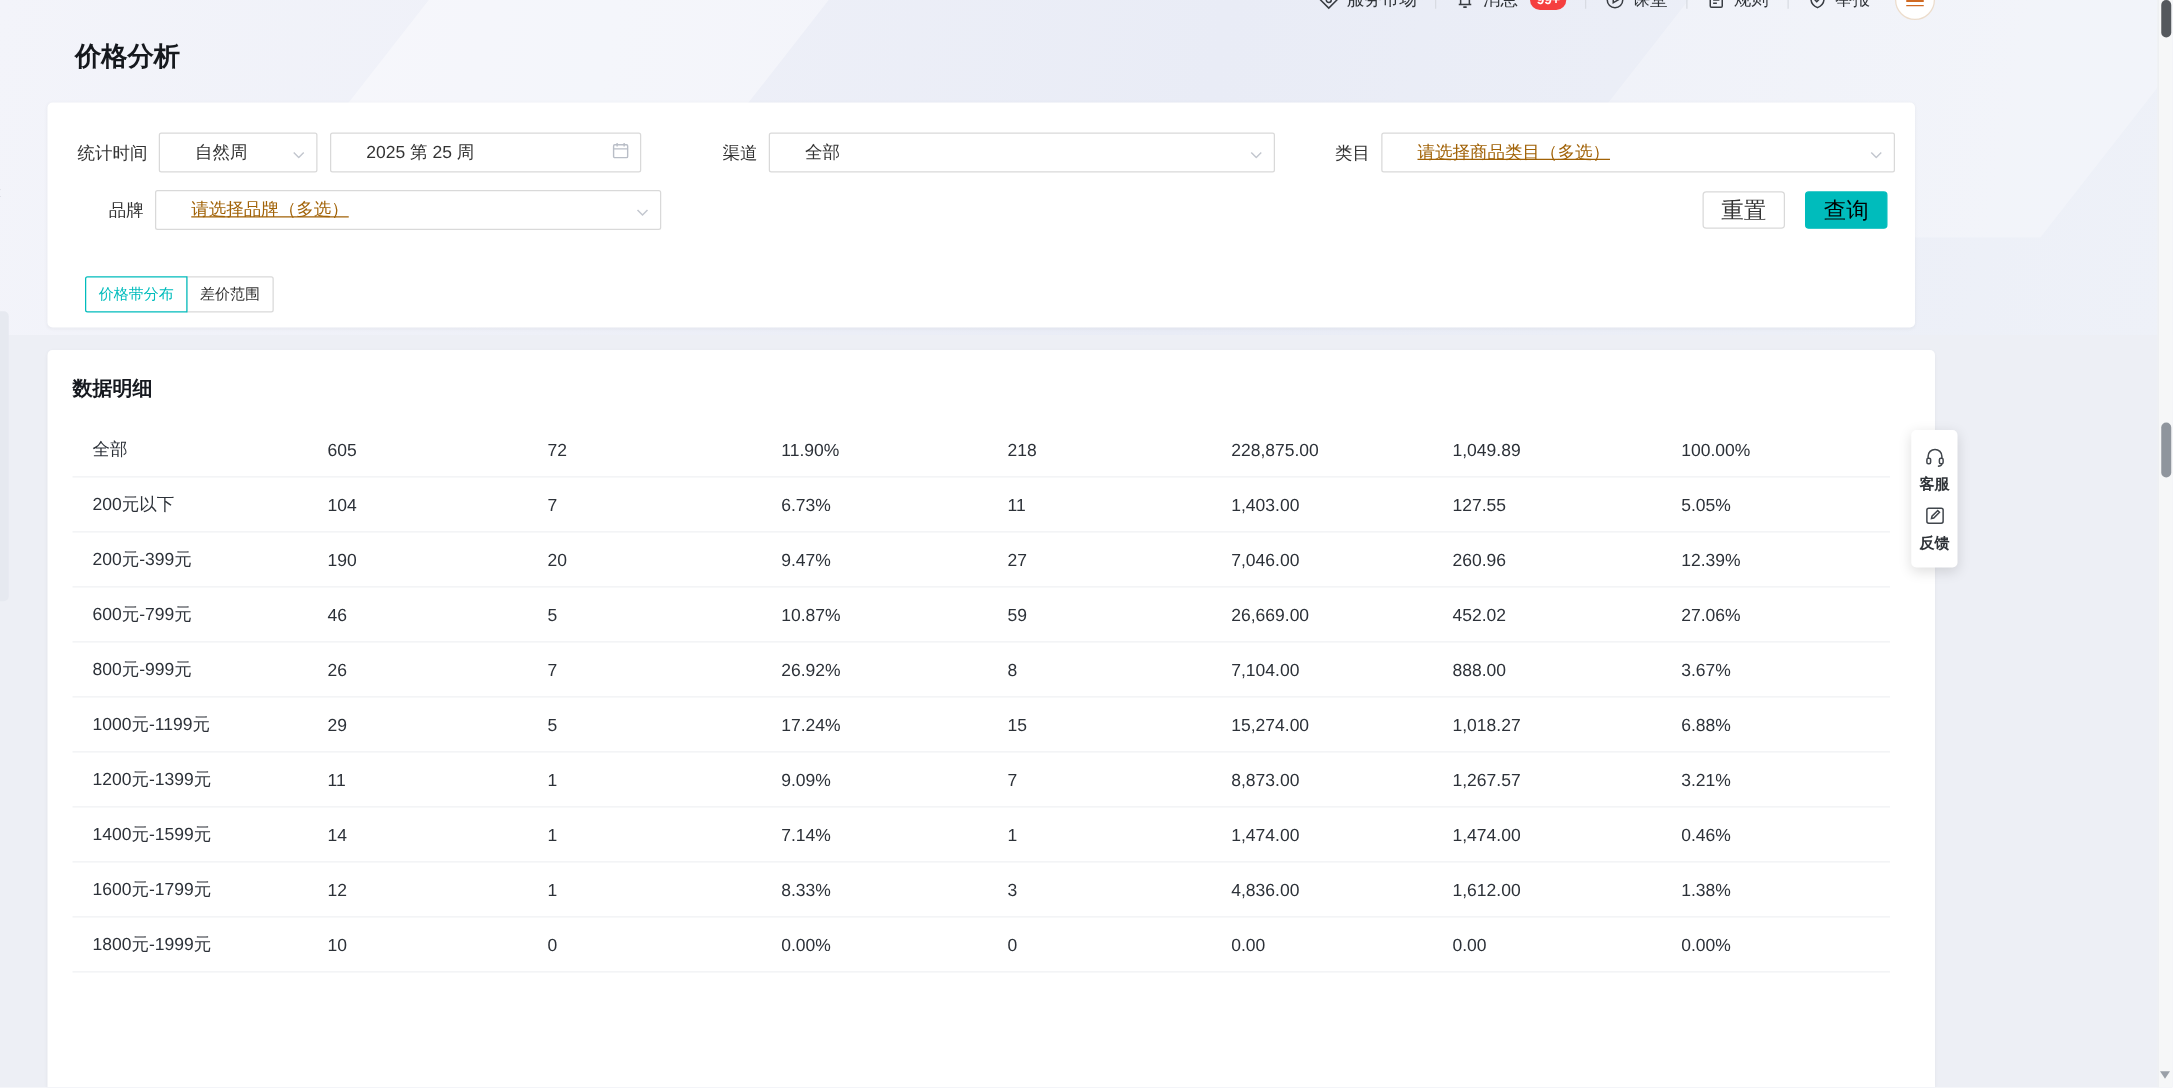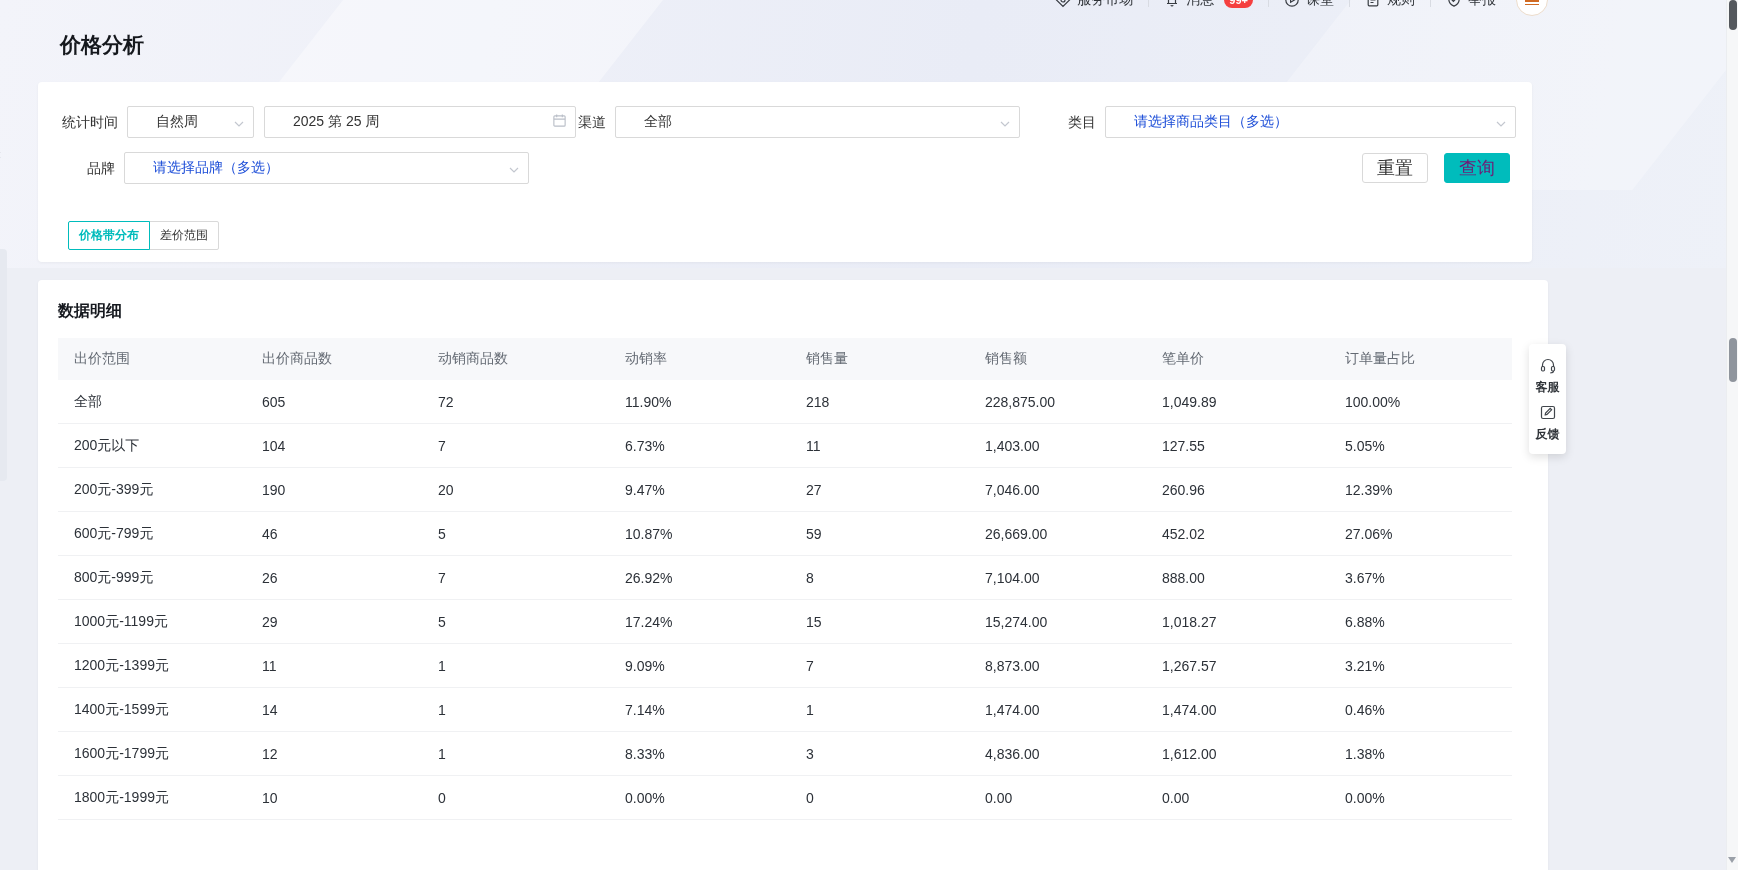--- a/index.html
+++ b/index.html
@@ -31,38 +31,38 @@
   .card{position:absolute;background:#fff;border-radius:4px;box-shadow:0 1px 3px rgba(31,35,41,.05);}
   .filter-card{left:38px;top:82px;width:1494px;height:180px;}
   .data-card{left:38px;top:280px;width:1494px;height:590px;border-radius:4px 4px 0 0;padding-left:16px;}
 
   .flabel{position:absolute;line-height:32px;font-size:14px;color:#333;}
   .select{position:absolute;height:32px;border:1px solid #d9d9d9;border-radius:2px;background:#fff;
     box-sizing:border-box;display:flex;align-items:center;padding:0 28px 0 28px;font-size:14px;
     color:#333;cursor:pointer;overflow:hidden;}
   .select .caret{position:absolute;right:9px;top:50%;transform:translateY(-50%);}
   .select .cal{position:absolute;right:8px;top:50%;transform:translateY(-50%);}
-  .select.placeholder{color:#1d4ed8;}
+  .select.placeholder{color:#a16207;text-decoration:underline;}
   .frow1 .flabel, .frow1 .select{top:24px;}
   .frow2 .flabel, .frow2 .select{top:70px;}
   .lab-time{left:24px;} .sel-time-type{left:89px;width:127px;}
-  .sel-time-value{left:226px;width:312px;}
+  .sel-time-value{left:226px;width:249px;}
   .lab-channel{left:540px;} .sel-channel{left:577px;width:405px;}
   .lab-category{left:1030px;} .sel-category{left:1067px;width:411px;}
   .lab-brand{left:49px;} .sel-brand{left:86px;width:405px;}
 
   .filter-actions{position:absolute;top:71px;right:22px;display:flex;gap:16px;}
   .btn{height:30px;padding:0 14px;border-radius:3px;font-size:18px;cursor:pointer;font-family:inherit;}
   .btn-reset{background:#fff;border:1px solid #d9d9d9;color:#333;}
-  .btn-search{background:var(--accent);border:1px solid var(--accent);color:#701a75;}
+  .btn-search{background:var(--accent);border:1px solid var(--accent);color:#000000;}
 
   .tabs{position:absolute;left:30px;top:139px;display:flex;}
   .tab{height:29px;padding:0 10px;font-size:12px;background:#fff;border:1px solid #d9d9d9;color:#333;
     cursor:pointer;font-family:inherit;position:relative;}
-  .tab:first-child{border-radius:2px 0 0 2px;font-weight:bold;}
+  .tab:first-child{border-radius:2px 0 0 2px;}
   .tab:last-child{border-radius:0 2px 2px 0;}
   .tab + .tab{margin-left:-1px;}
   .tab.active{color:var(--accent);border-color:var(--accent);z-index:1;}
 
   .detail-title{position:absolute;left:20px;top:21px;margin:0;font-size:16px;font-weight:bold;color:#16191f;}
   .table{position:absolute;left:20px;top:58px;width:1454px;font-size:14px;}
   .thead,.tr{display:grid;grid-template-columns:188px 176px 187px 181px 179px 177px 183px 1fr;align-items:center;}
   .thead{background:#f7f8fa;height:42px;color:#646a73;}
   .tr{height:43px;border-bottom:1px solid #f0f1f3;color:#2c3138;}
   .th,.td{padding-left:16px;white-space:nowrap;overflow:hidden;}
@@ -201,30 +201,20 @@
     </div>
     <div class="tabs">
         <button class="tab active">价格带分布</button>
         <button class="tab">差价范围</button>
       </div>
   </section>
 
   <section class="card data-card">
     <h2 class="detail-title">数据明细</h2>
     <div class="table">
-      <div class="thead">
-          <div class="th">出价范围</div>
-          <div class="th">出价商品数</div>
-          <div class="th">动销商品数</div>
-          <div class="th">动销率</div>
-          <div class="th">销售量</div>
-          <div class="th">销售额</div>
-          <div class="th">笔单价</div>
-          <div class="th">订单量占比</div>
-        </div>
       <div class="tbody">
           <div class="tr">
             <div class="td">全部</div>
             <div class="td">605</div>
             <div class="td">72</div>
             <div class="td">11.90%</div>
             <div class="td">218</div>
             <div class="td">228,875.00</div>
             <div class="td">1,049.89</div>
             <div class="td">100.00%</div>

